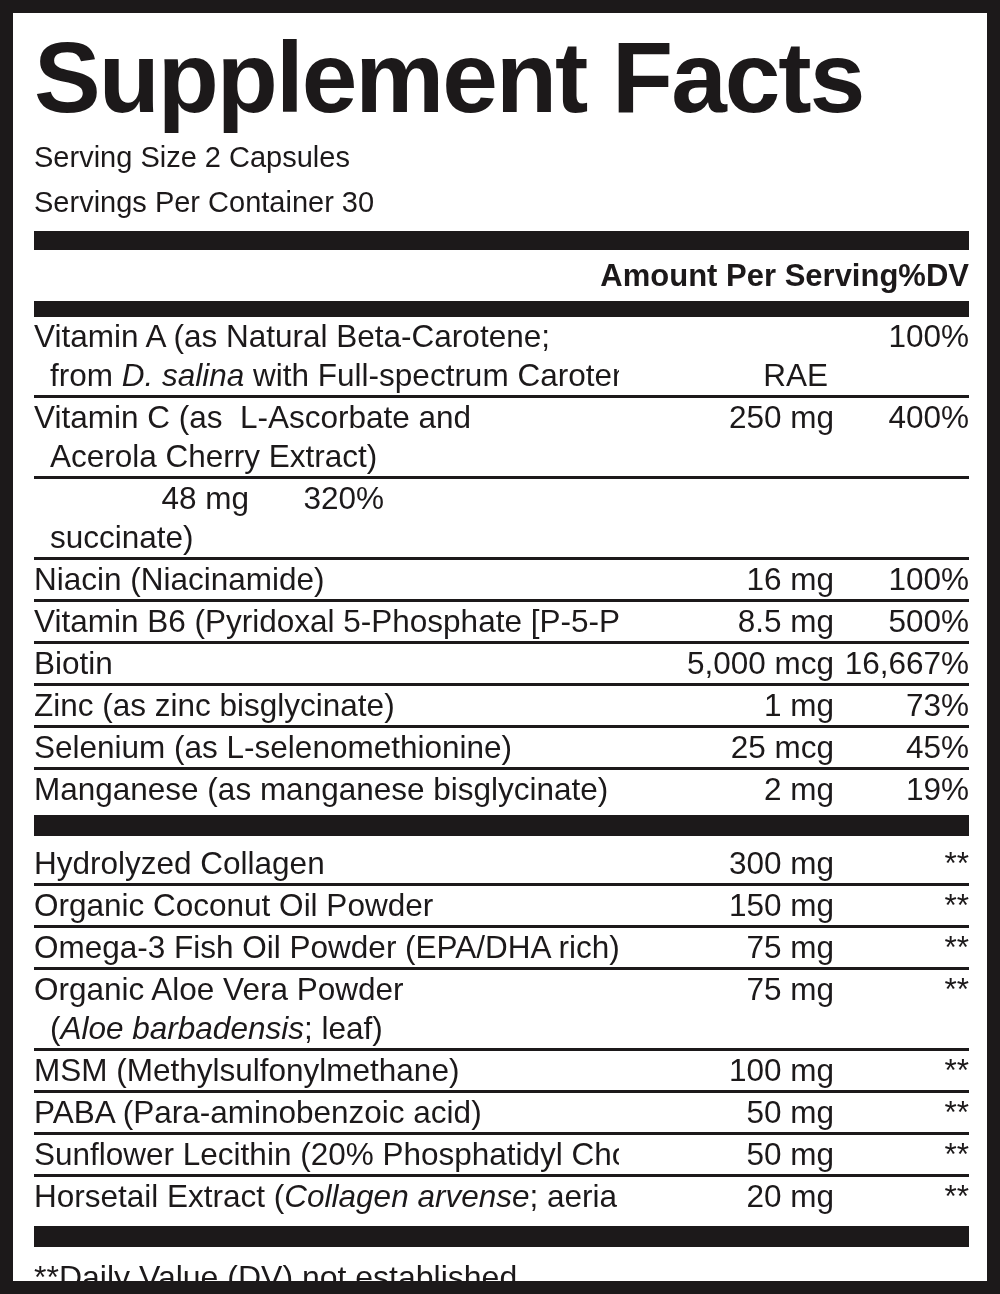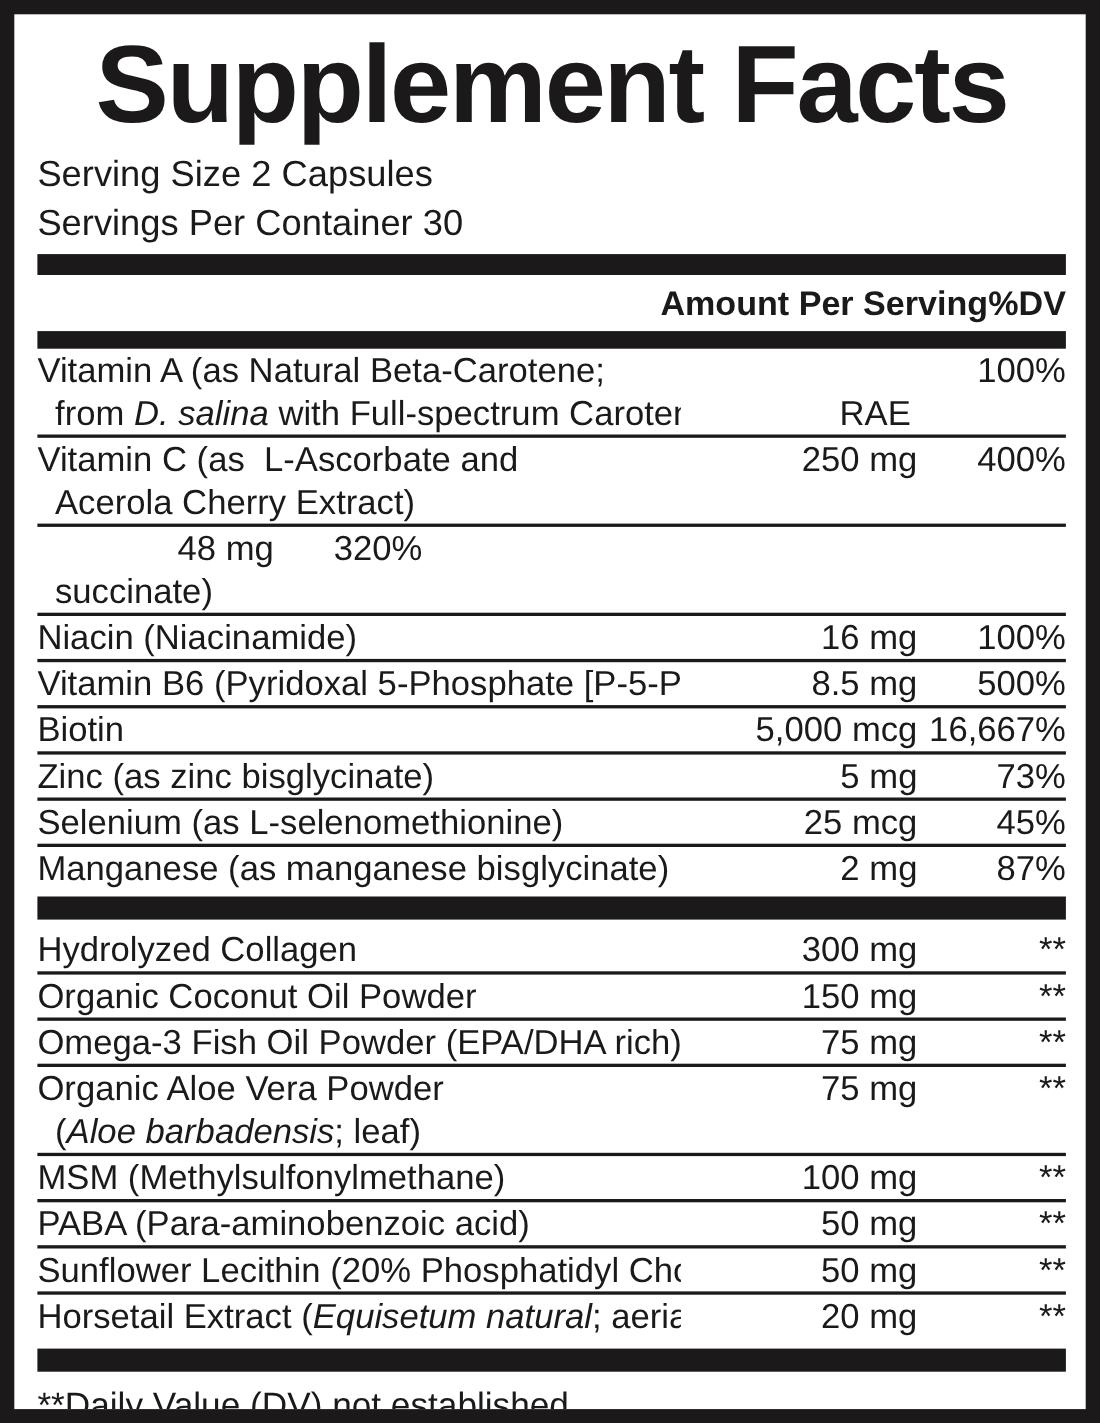--- a/index.html
+++ b/index.html
@@ -15,24 +15,23 @@
     padding: 12px 18px 0 21px;
     overflow: hidden;
   }
   .title {
     font-size: 100px;
     font-weight: bold;
     letter-spacing: -2px;
     line-height: 1.0;
     white-space: nowrap;
     margin: 2px 0 8px 0;
-    text-align: center;
   }
   .serving-line {
-    font-size: 33px;
+    font-size: 29px;
     line-height: 45px;
     white-space: pre;
   }
   .bar { background: #1c191a; width: 100%; }
   .bar-top { height: 19px; margin-top: 6px; }
   .header-row {
     display: flex;
     justify-content: flex-end;
     align-items: baseline;
     font-weight: bold;
@@ -136,40 +135,40 @@
       <span class="name"><span>Biotin</span></span>
       <span class="amt">5,000 mcg</span>
       <span class="dv">16,667%</span>
     </div>
 
   </div>
 
   <div class="row">
     <div class="line line1">
       <span class="name"><span>Zinc (as zinc bisglycinate)</span></span>
-      <span class="amt">5 mg</span>
+      <span class="amt">1 mg</span>
       <span class="dv">73%</span>
     </div>
 
   </div>
 
   <div class="row">
     <div class="line line1">
       <span class="name"><span>Selenium (as L-selenomethionine)</span></span>
       <span class="amt">25 mcg</span>
       <span class="dv">45%</span>
     </div>
 
   </div>
 
   <div class="row">
     <div class="line line1">
       <span class="name"><span>Manganese (as manganese bisglycinate)</span></span>
       <span class="amt">2 mg</span>
-      <span class="dv">87%</span>
+      <span class="dv">19%</span>
     </div>
 
   </div>
 </div>
 
   <div class="bar bar-mid"></div>
 
   <div class="rows" id="other-rows">
   <div class="row">
     <div class="line line1">
@@ -233,21 +232,21 @@
     <div class="line line1">
       <span class="name"><span>Sunflower Lecithin (20% Phosphatidyl Choline)</span></span>
       <span class="amt">50 mg</span>
       <span class="dv">**</span>
     </div>
 
   </div>
 
   <div class="row">
     <div class="line line1">
-      <span class="name"><span>Horsetail Extract (</span><span class="italic">Equisetum natural</span><span>; aerial parts)</span></span>
+      <span class="name"><span>Horsetail Extract (</span><span class="italic">Collagen arvense</span><span>; aerial parts)</span></span>
       <span class="amt">20 mg</span>
       <span class="dv">**</span>
     </div>
 
   </div>
 </div>
 
   <div class="bar bar-bottom"></div>
 
   <div class="footnote">**Daily Value (DV) not established.</div>

